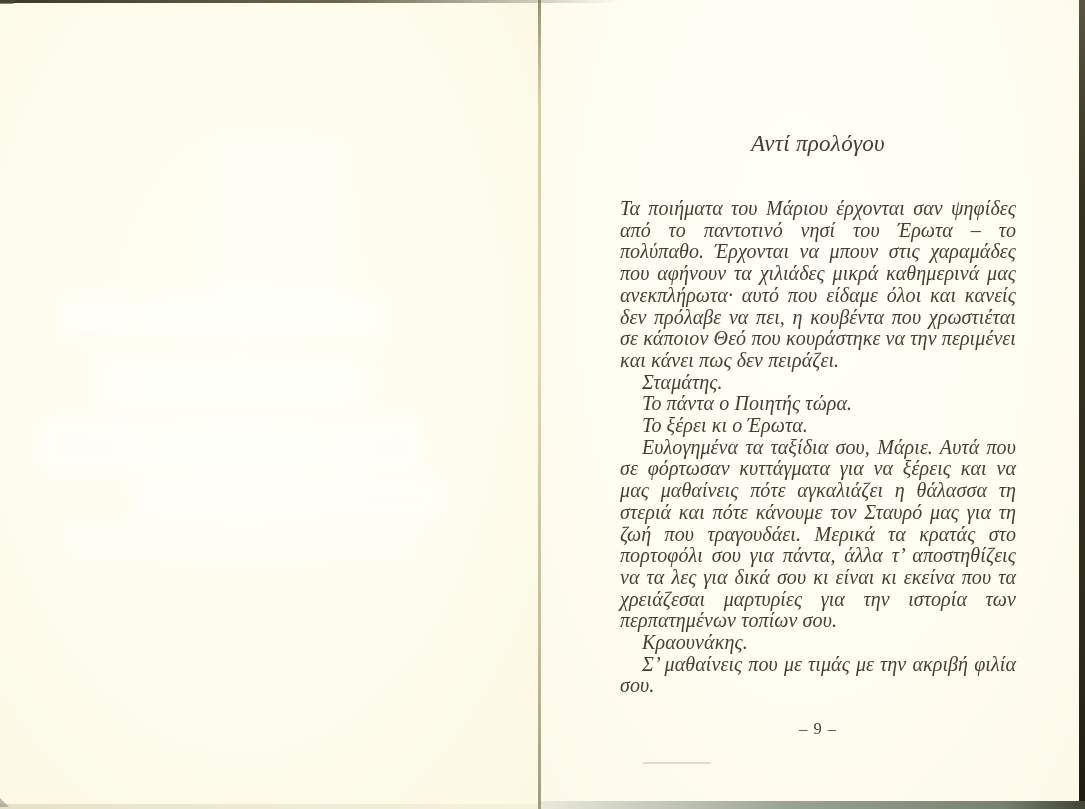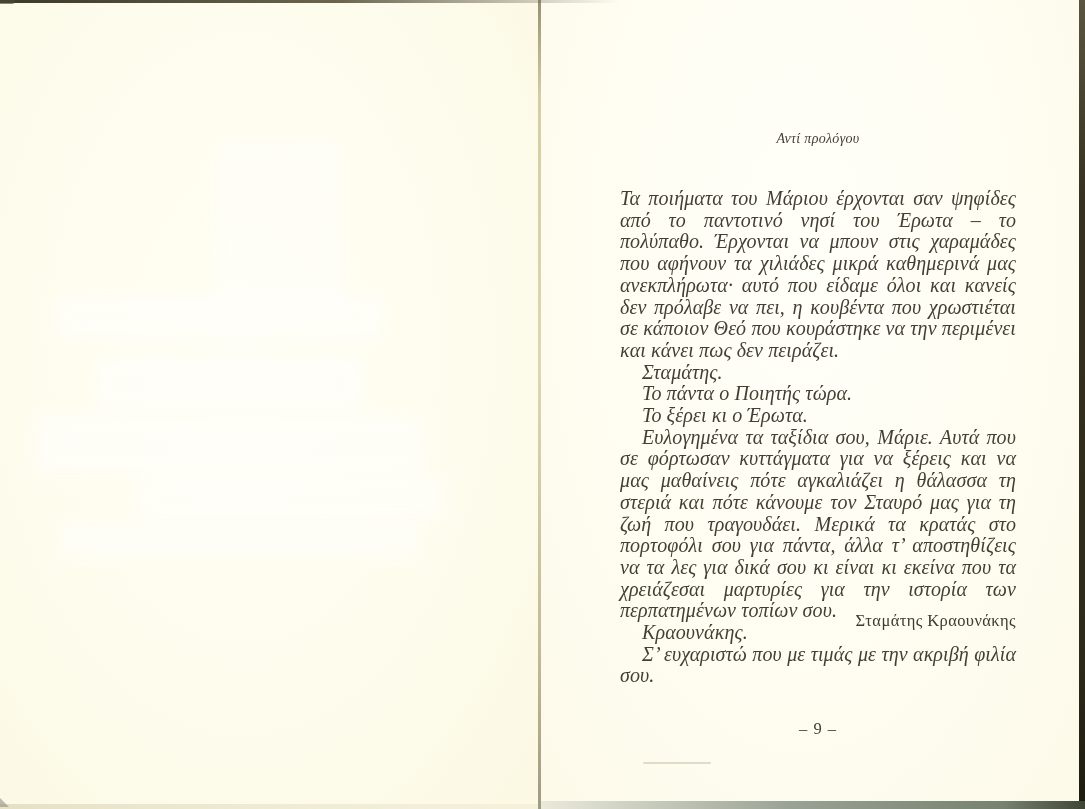--- a/index.html
+++ b/index.html
@@ -54,21 +54,21 @@
   .g3 { left:35px;  top:415px; width:390px; height:60px; }
   .g4 { left:135px; top:475px; width:310px; height:45px; }
   .g5 { left:215px; top:140px; width:130px; height:170px; opacity:.4; }
   .g6 { left:60px;  top:520px; width:360px; height:40px; opacity:.45; }
   .smudge-under-number { position:absolute; left:643px; top:762px; width:68px; height:2px;
                          background:#d9d2bd; opacity:.8; border-radius:1px; }
 
   
   .text-block { position:absolute; left:620px; top:131px; width:396px; color:#433f33; }
   .title {
-    font-style:italic; font-weight:normal; font-size:14px;
+    font-style:italic; font-weight:normal; font-size:23px;
     text-align:center; margin:0 0 41px 0; letter-spacing:.3px;
   }
   .body p {
     margin:0; font-style:italic; font-size:20px; line-height:21.7px;
     text-align:justify; text-indent:22px; letter-spacing:.1px;
   }
   .body p.flush { text-indent:0; }
   .signature {
     position:absolute; left:620px; top:611px; width:396px;
     text-align:right; font-size:16.5px; color:#3d3a2e; letter-spacing:.4px;
@@ -105,20 +105,19 @@
 
   <div class="text-block">
     <h1 class="title">Αντί προλόγου</h1>
     <div class="body">
       <p class="flush">Τα ποιήματα του Μάριου έρχονται σαν ψηφίδες από το παντοτινό νησί του Έρωτα – το πολύπαθο. Έρχονται να μπουν στις χαραμάδες που αφήνουν τα χιλιάδες μικρά καθημερινά μας ανεκπλήρωτα· αυτό που είδαμε όλοι και κανείς δεν πρόλαβε να πει, η κουβέντα που χρωστιέται σε κάποιον Θεό που κουράστηκε να την περιμένει και κάνει πως δεν πειράζει.</p>
       <p>Σταμάτης.</p>
       <p>Το πάντα ο Ποιητής τώρα.</p>
       <p>Το ξέρει κι ο Έρωτα.</p>
       <p>Ευλογημένα τα ταξίδια σου, Μάριε. Αυτά που σε φόρτωσαν κυττάγματα για να ξέρεις και να μας μαθαίνεις πότε αγκαλιάζει η θάλασσα τη στεριά και πότε κάνουμε τον Σταυρό μας για τη ζωή που τραγουδάει. Μερικά τα κρατάς στο πορτοφόλι σου για πάντα, άλλα τ’ αποστηθίζεις να τα λες για δικά σου κι είναι κι εκείνα που τα χρειάζεσαι μαρτυρίες για την ιστορία των περπατημένων τοπίων σου.</p>
       <p>Κραουνάκης.</p>
-      <p>Σ’ ευχαριστώ που με τιμάς με την ακριβή φιλία σου.</p>
+      <p>Σ’ μαθαίνεις που με τιμάς με την ακριβή φιλία σου.</p>
     </div>
   </div>
 
-  <div class="signature">Σταμάτης Κραουνάκης</div>
   <div class="page-number">– 9 –</div>
 
 </div>
 
 </body></html>

